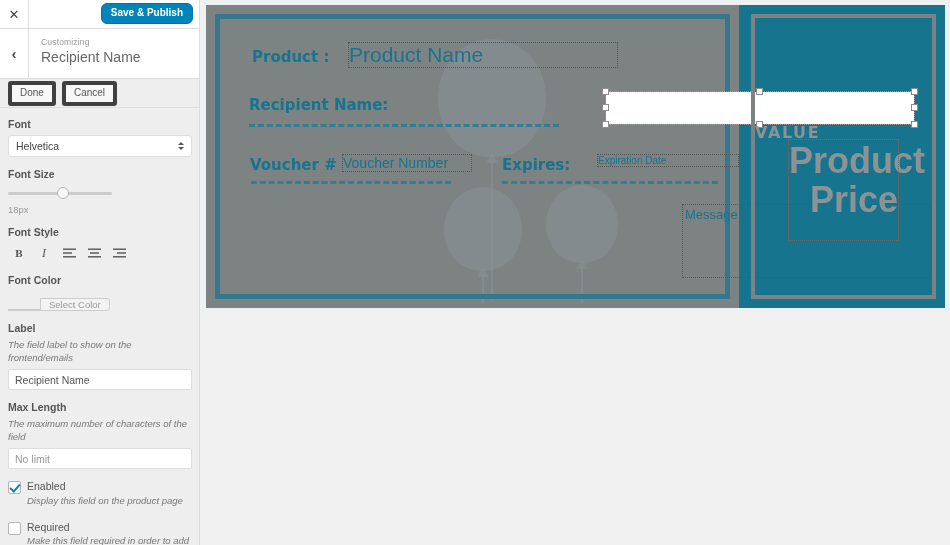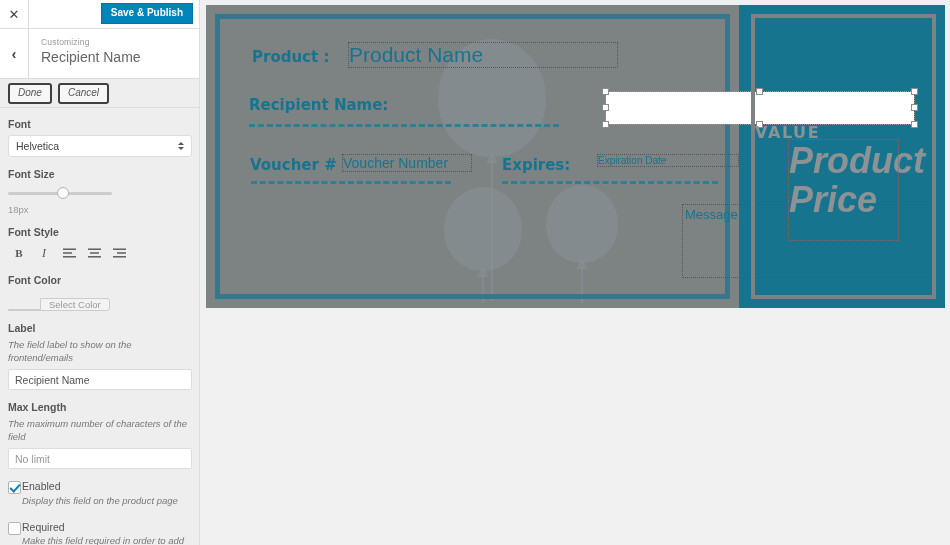--- a/index.html
+++ b/index.html
@@ -30,21 +30,21 @@
     width: 29px; height: 29px;
     display: flex; align-items: center; justify-content: center;
     border-right: 1px solid #dddddd;
     font-size: 13px; color: #444; line-height: 1;
     cursor: pointer;
   }
   .publish-btn {
     position: absolute; right: 6px; top: 3px;
     background: #0085ba; color: #fff;
     border: 1px solid #0073aa;
-    border-radius: 0;
+    border-radius: 6px;
     font-size: 10px; font-weight: bold;
     padding: 4px 9px 5px;
     line-height: 1;
     cursor: pointer;
   }
   .sb-titlebar {
     height: 50px;
     background: #ffffff;
     border-bottom: 1px solid #dddddd;
     display: flex; align-items: stretch;
@@ -61,25 +61,24 @@
   .title-big { font-size: 14px; color: #666; margin-top: 2px; font-weight: 400; }
 
   .sb-actions {
     height: 29px;
     display: flex; align-items: center; gap: 6px;
     padding: 0 8px;
     border-bottom: 1px solid #dddddd;
     background: #eeeeee;
   }
   .btn-sec {
-    background: #f7f7f7; border: 2px solid #404040;
+    background: #f7f7f7; border: 4px solid #404040;
     border-radius: 3px; color: #555;
     font-size: 10px; padding: 3px 8px 4px; line-height: 1;
     cursor: pointer;
-    font-style: italic;
   }
 
   .sb-body { padding: 10px 8px 0 8px; }
   .ctl { margin-bottom: 11px; }
   .ctl-label {
     font-size: 10.5px; font-weight: bold; color: #555;
     margin-bottom: 5px; display: block;
   }
   .ctl-desc {
     font-size: 9.5px; color: #777; font-style: italic;
@@ -149,21 +148,21 @@
 
   .txt-input {
     width: 184px; height: 21px;
     background: #fff; border: 1px solid #ddd; border-radius: 2px;
     font-size: 10.5px; color: #555;
     padding: 0 6px;
     font-family: "Liberation Sans", sans-serif;
   }
   .txt-input::placeholder { color: #999; }
 
-  .chk-row { display: flex; gap: 1px; margin-bottom: 13px; }
+  .chk-row { display: flex; gap: 6px; margin-bottom: 13px; }
   .chk {
     width: 13px; height: 13px; flex: 0 0 13px;
     background: #fff; border: 1px solid #b4b4b4; border-radius: 2px;
     position: relative; margin-top: 1px; cursor: pointer;
   }
   .chk.on::after {
     content: "";
     position: absolute; left: 3px; top: 0px;
     width: 4px; height: 8px;
     border: solid #0085ba; border-width: 0 2px 2px 0;
@@ -262,23 +261,22 @@
     font-family: "DejaVu Sans", sans-serif;
     font-size: 16px;
   }
   .price-box {
     position: absolute;
     left: 34px; right: 34px; top: 122px; height: 100px;
     outline: 1px dotted #6a6f70;
     color: #8d9295; font-weight: bold;
     font-family: "Liberation Sans", sans-serif;
     font-size: 36px; line-height: 1.07;
-    text-align: left;
+    text-align: right;
     padding-top: 2px;
-    font-style: italic;
   }
   .msgbox {
     position: absolute;
     left: 477px; top: 200px; width: 246px; height: 72px;
     outline: 1px dotted #555;
     color: #17748f;
     font-family: "Liberation Sans", sans-serif;
     font-size: 13px;
     padding: 2px 0 0 2px;
   }

